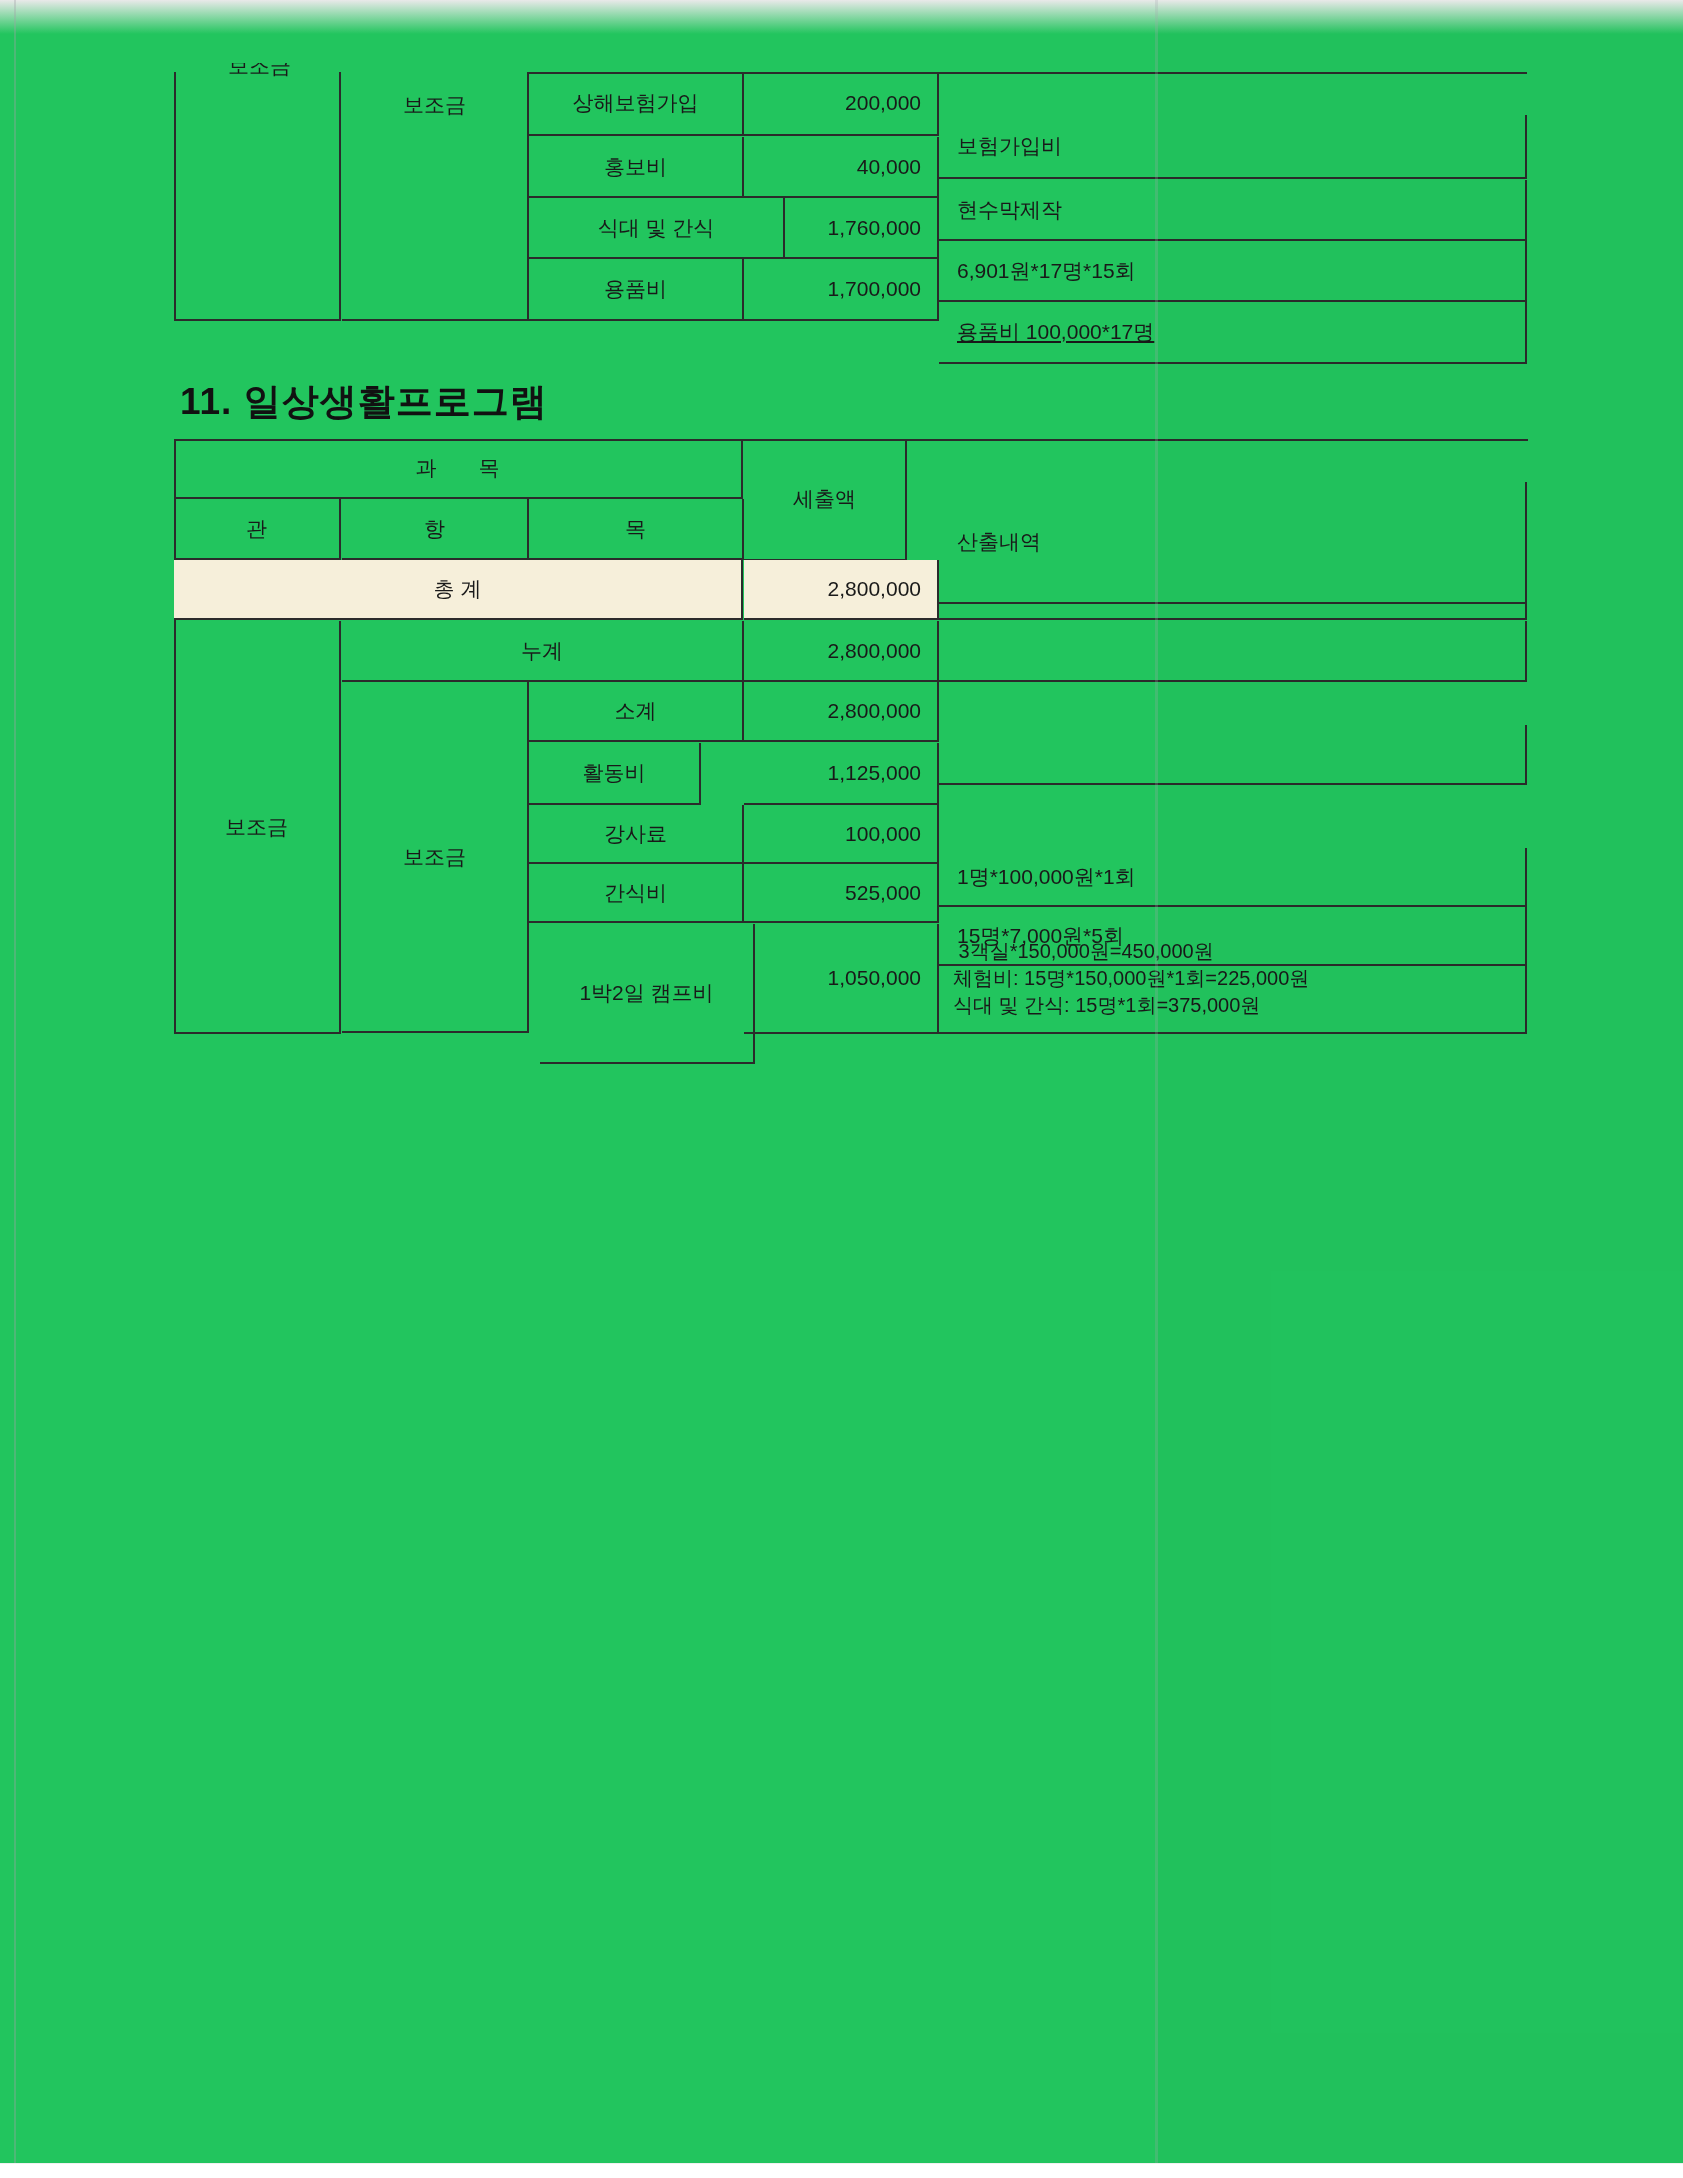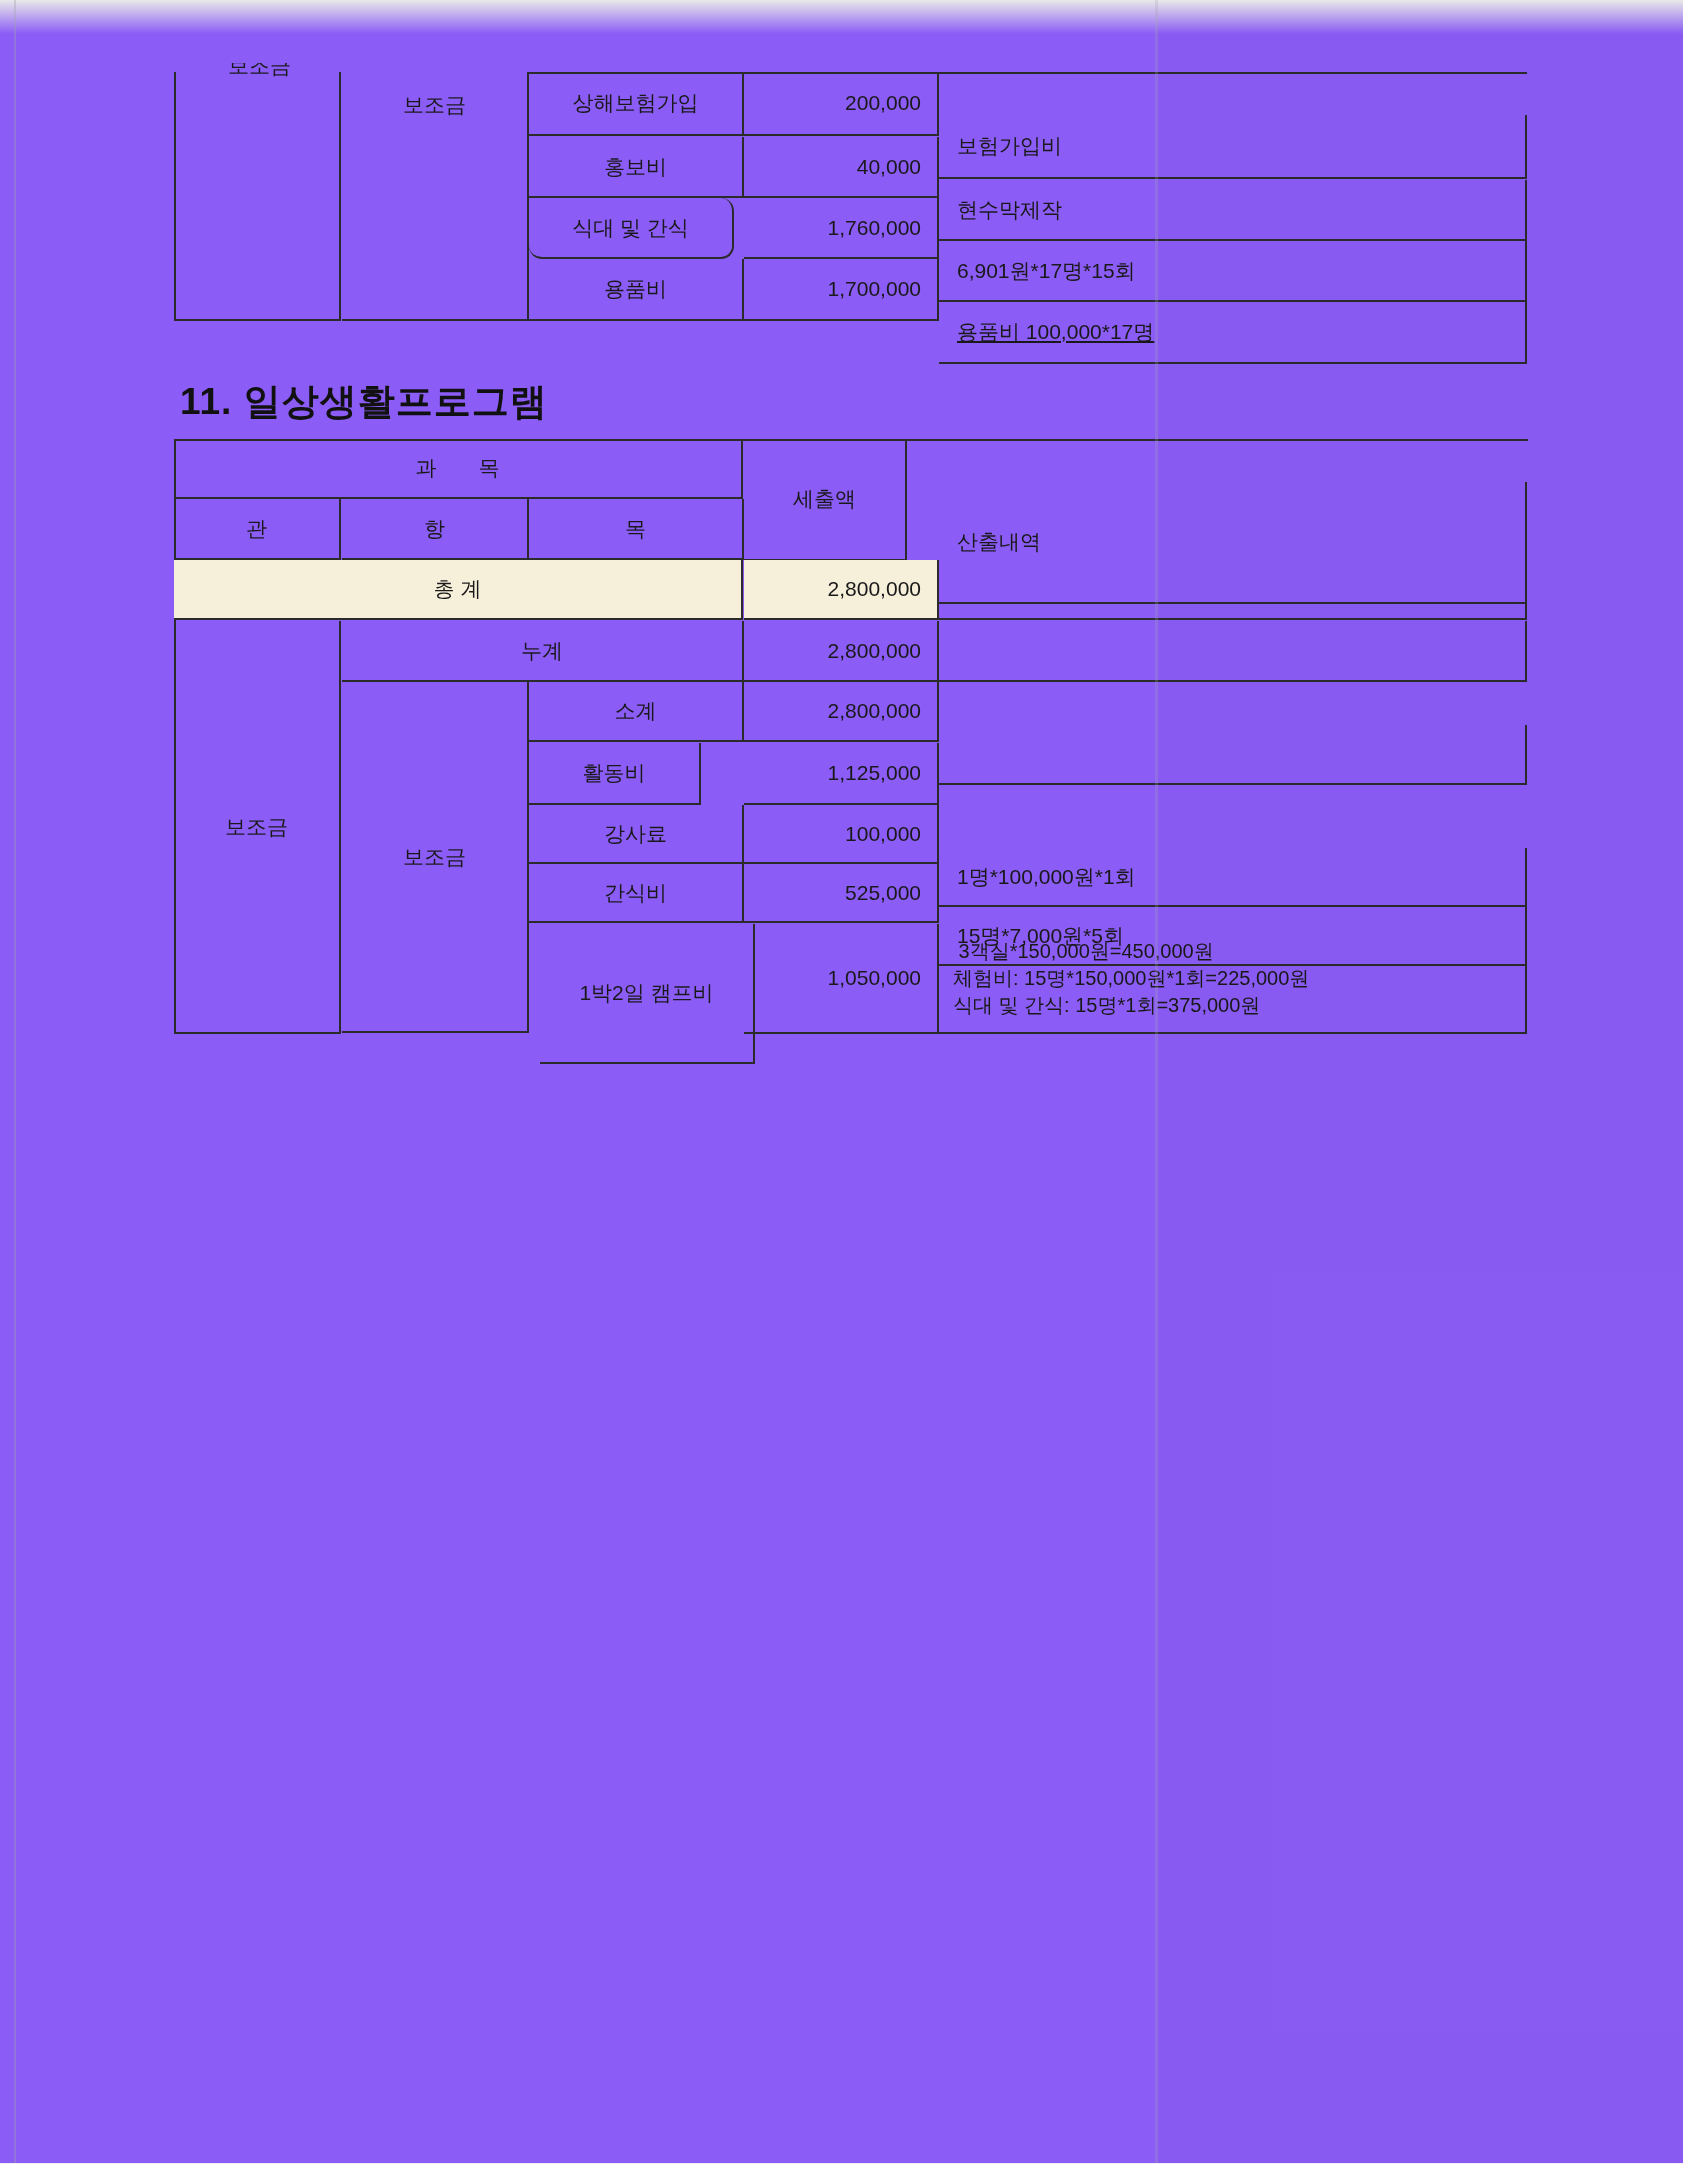--- a/index.html
+++ b/index.html
@@ -1,18 +1,18 @@
 <!DOCTYPE html>
 <html><head>
 <meta charset="utf-8">
 <style>
   html,body{margin:0;padding:0;background:#ffffff;}
   #page{
     position:relative;width:1683px;height:2178px;overflow:hidden;
-    background:#8b5cf6;
+    background:#22c55e;
     font-family:"Liberation Sans","DejaVu Sans",sans-serif;
     color:#161616;
   }
   
   .scan-top{position:absolute;left:0;top:0;width:1683px;height:34px;
     background:linear-gradient(#e9e9e9,rgba(255,255,255,0));pointer-events:none;z-index:40;}
   .scan-left{position:absolute;left:14px;top:0;width:2px;height:2164px;
     background:rgba(160,160,165,0.35);pointer-events:none;z-index:40;}
   .scan-crease{position:absolute;left:1155px;top:0;width:3px;height:2164px;
     background:rgba(165,165,170,0.25);pointer-events:none;z-index:40;}
@@ -79,21 +79,21 @@
   <div class="cell" style="left:529px;top:137px;width:215px;height:61px;">
       <span>홍보비</span>
     </div>
   <div class="cell r" style="left:744px;top:137px;width:195px;height:61px;">
       <span>40,000</span>
     </div>
   <div class="cell l" style="left:939px;top:137px;width:588px;height:61px;">
       <span>현수막제작</span>
     </div>
 
-  <div class="cell" style="left:529px;top:198px;width:205px;height:61px;border-radius:13px;">
+  <div class="cell" style="left:529px;top:198px;width:256px;height:61px;">
       <span>식대 및 간식</span>
     </div>
   <div class="cell r" style="left:744px;top:198px;width:195px;height:61px;">
       <span>1,760,000</span>
     </div>
   <div class="cell l" style="left:939px;top:198px;width:588px;height:61px;">
       <span>6,901원*17명*15회</span>
     </div>
 
   <div class="cell" style="left:529px;top:259px;width:215px;height:62px;">

